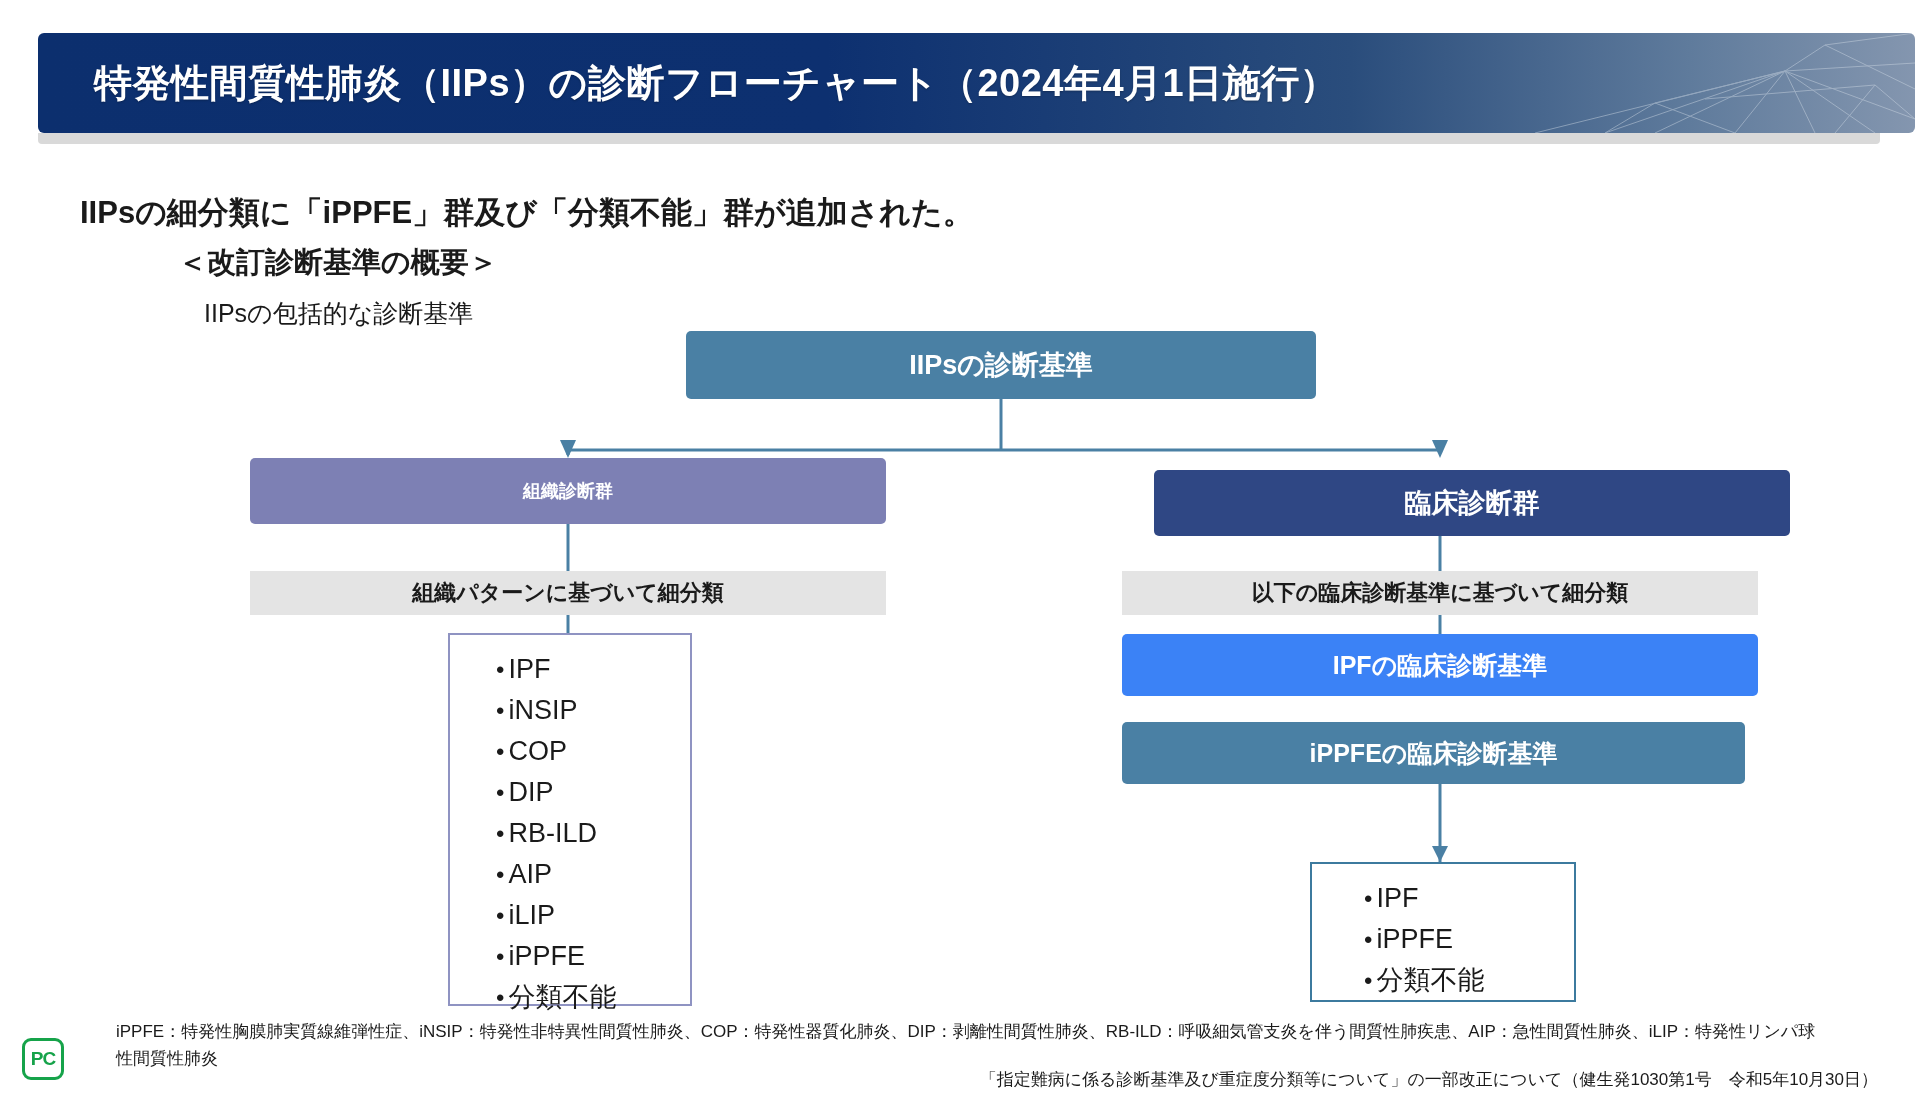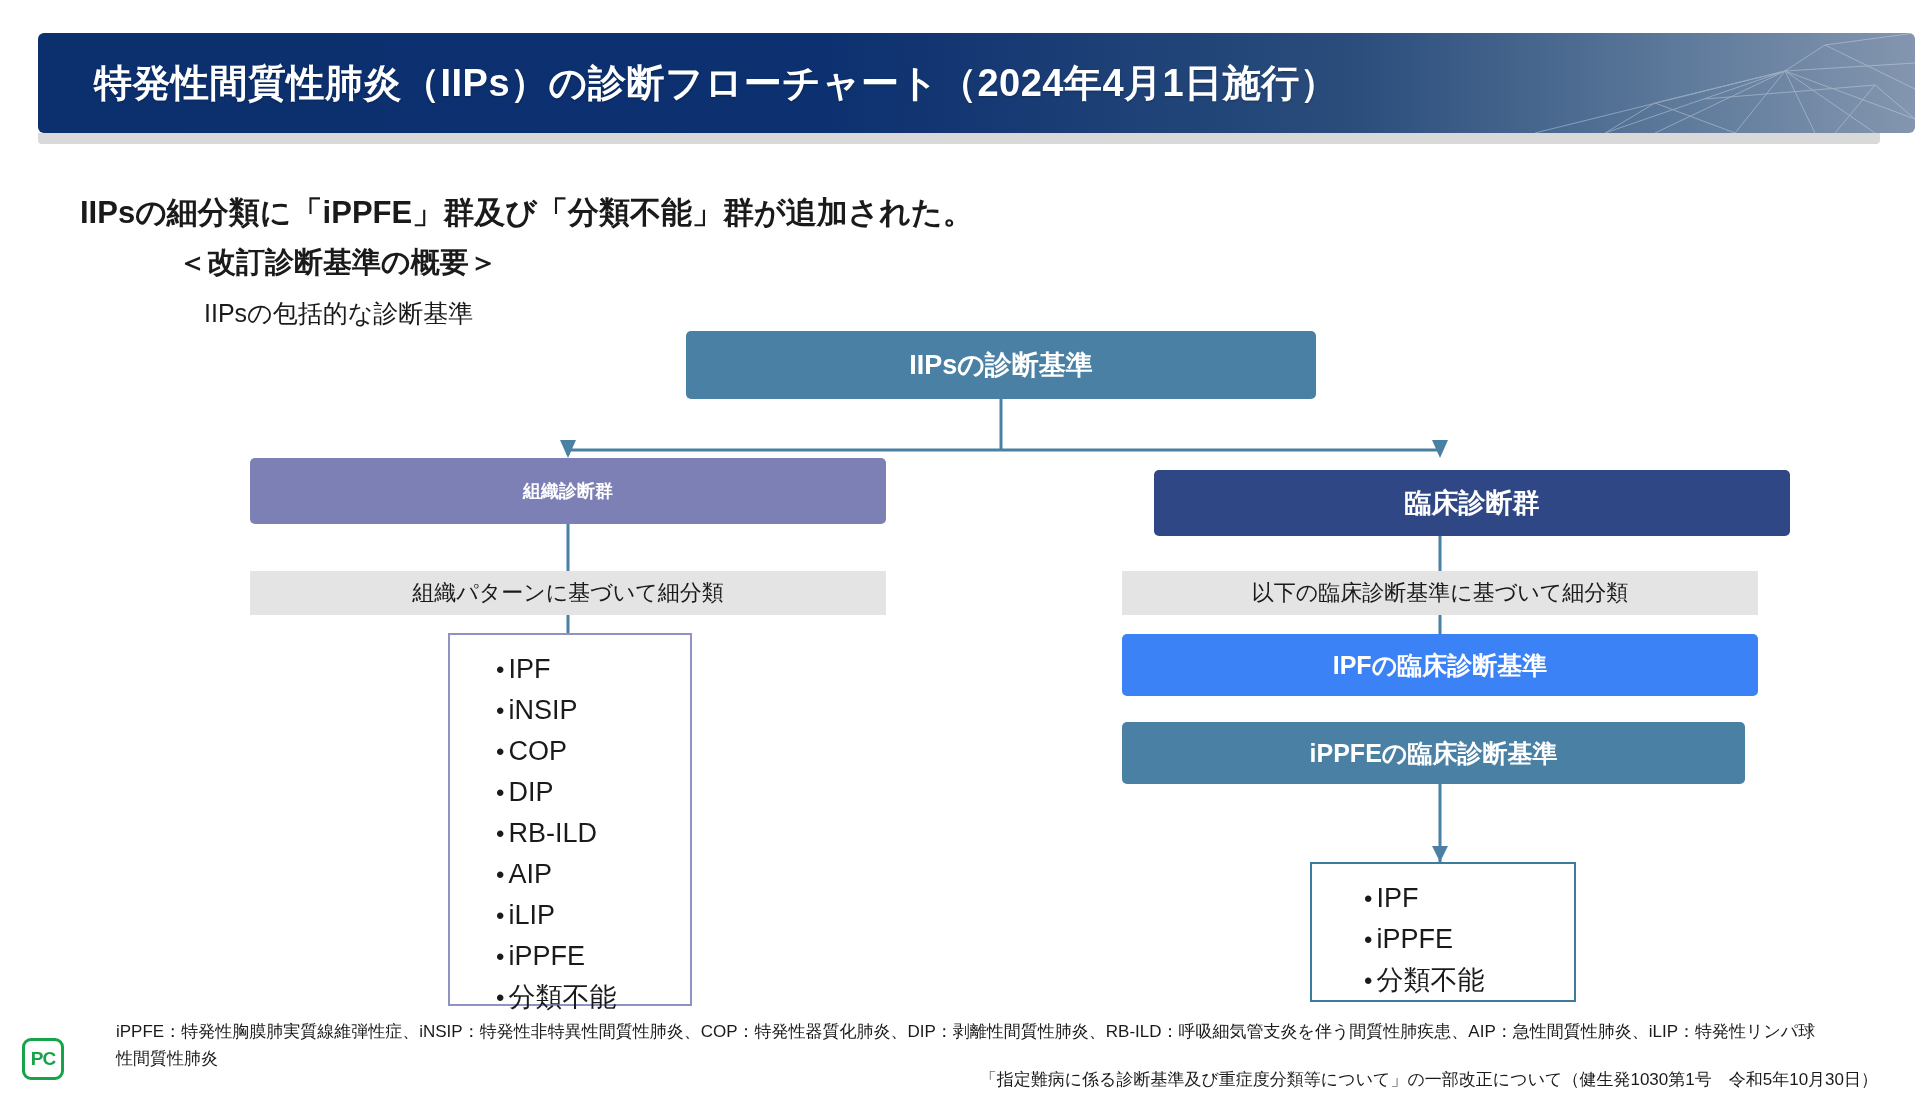--- a/index.html
+++ b/index.html
@@ -70,21 +70,21 @@
   #box-ippfe-crit{
     left:1122px;top:722px;width:623px;height:62px;
     background:#4a80a4;font-size:25px;
   }
 
   
   .gbar{
     position:absolute;height:44px;
     background:#e4e4e4;
     display:flex;align-items:center;justify-content:center;
-    font-size:22px;font-weight:normal;color:#1a1a1a;white-space:nowrap;
+    font-size:22px;font-weight:bold;color:#1a1a1a;white-space:nowrap;
   }
   #gbar-tissue{left:250px;top:571px;width:636px;}
   #gbar-clinical{left:1122px;top:571px;width:636px;}
 
   
   .listbox{
     position:absolute;background:#ffffff;
   }
   #list-tissue{
     left:448px;top:633px;width:240px;height:369px;

